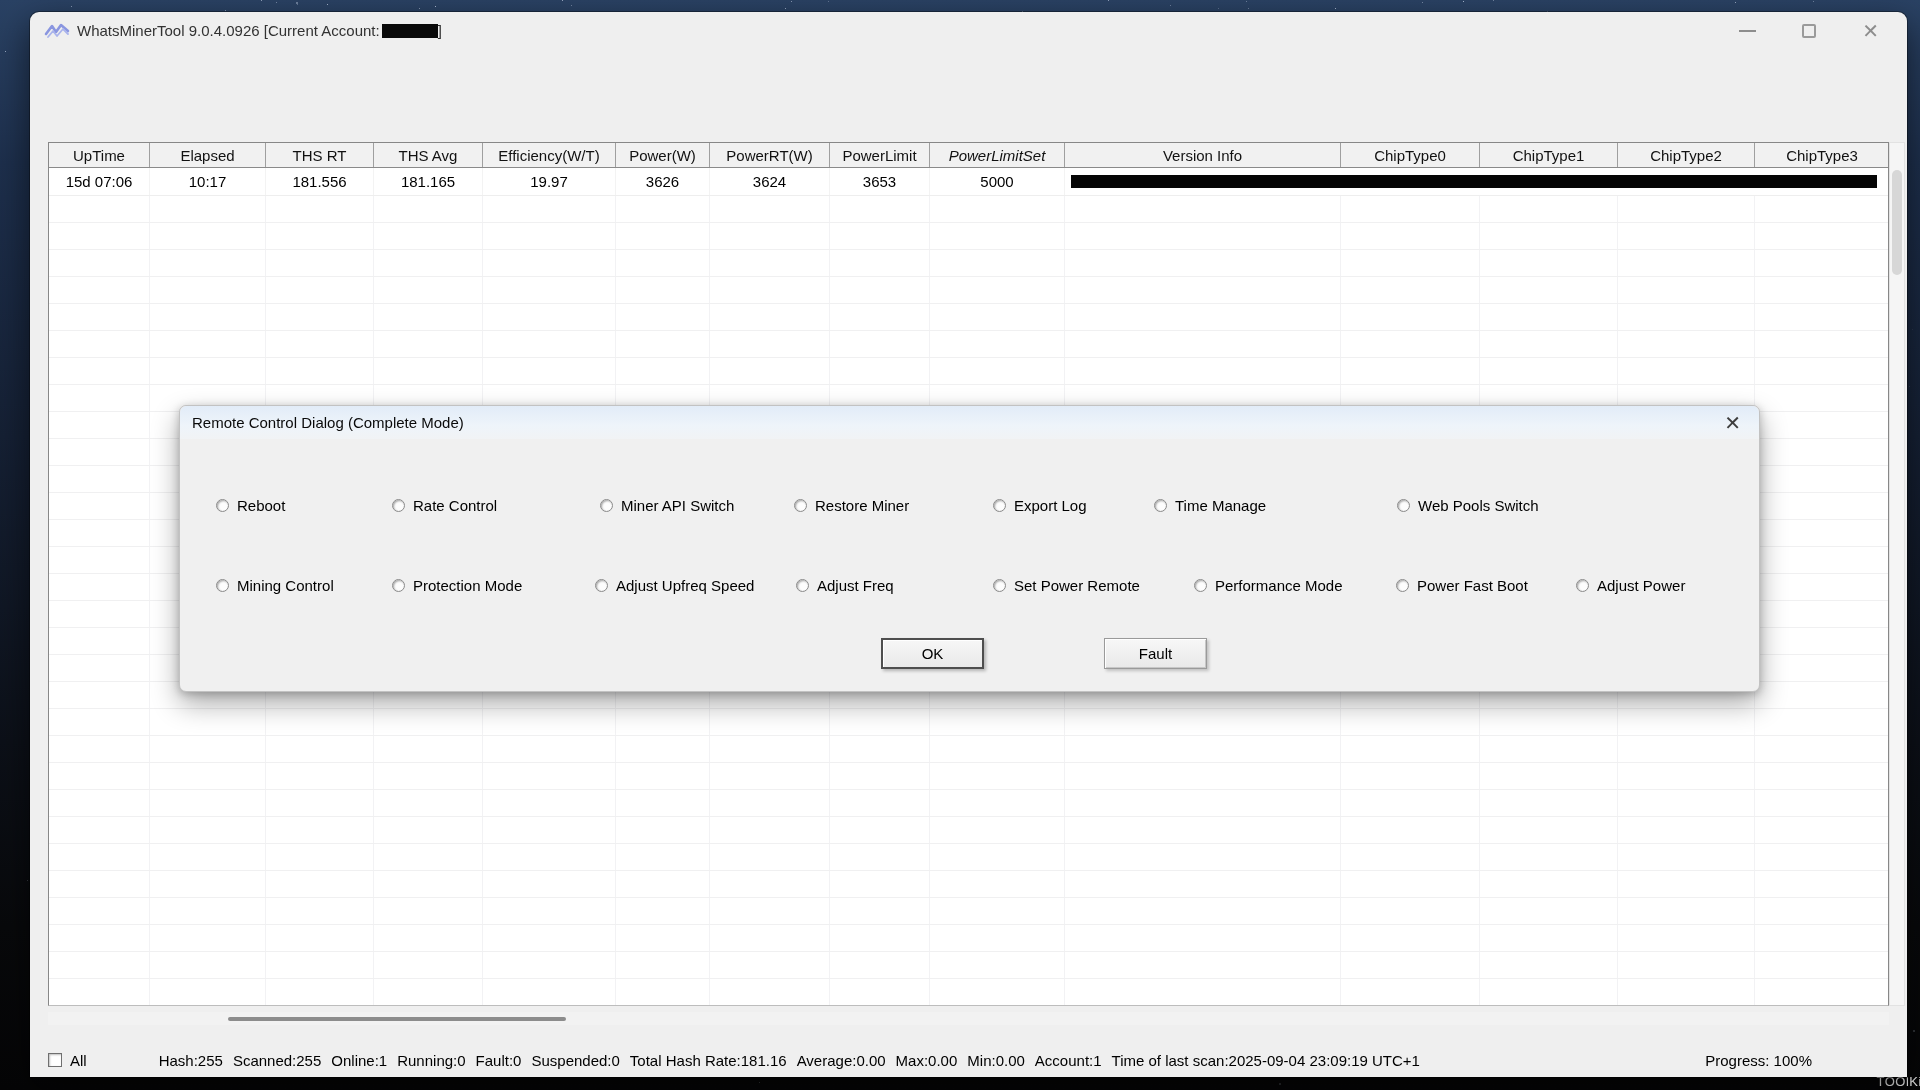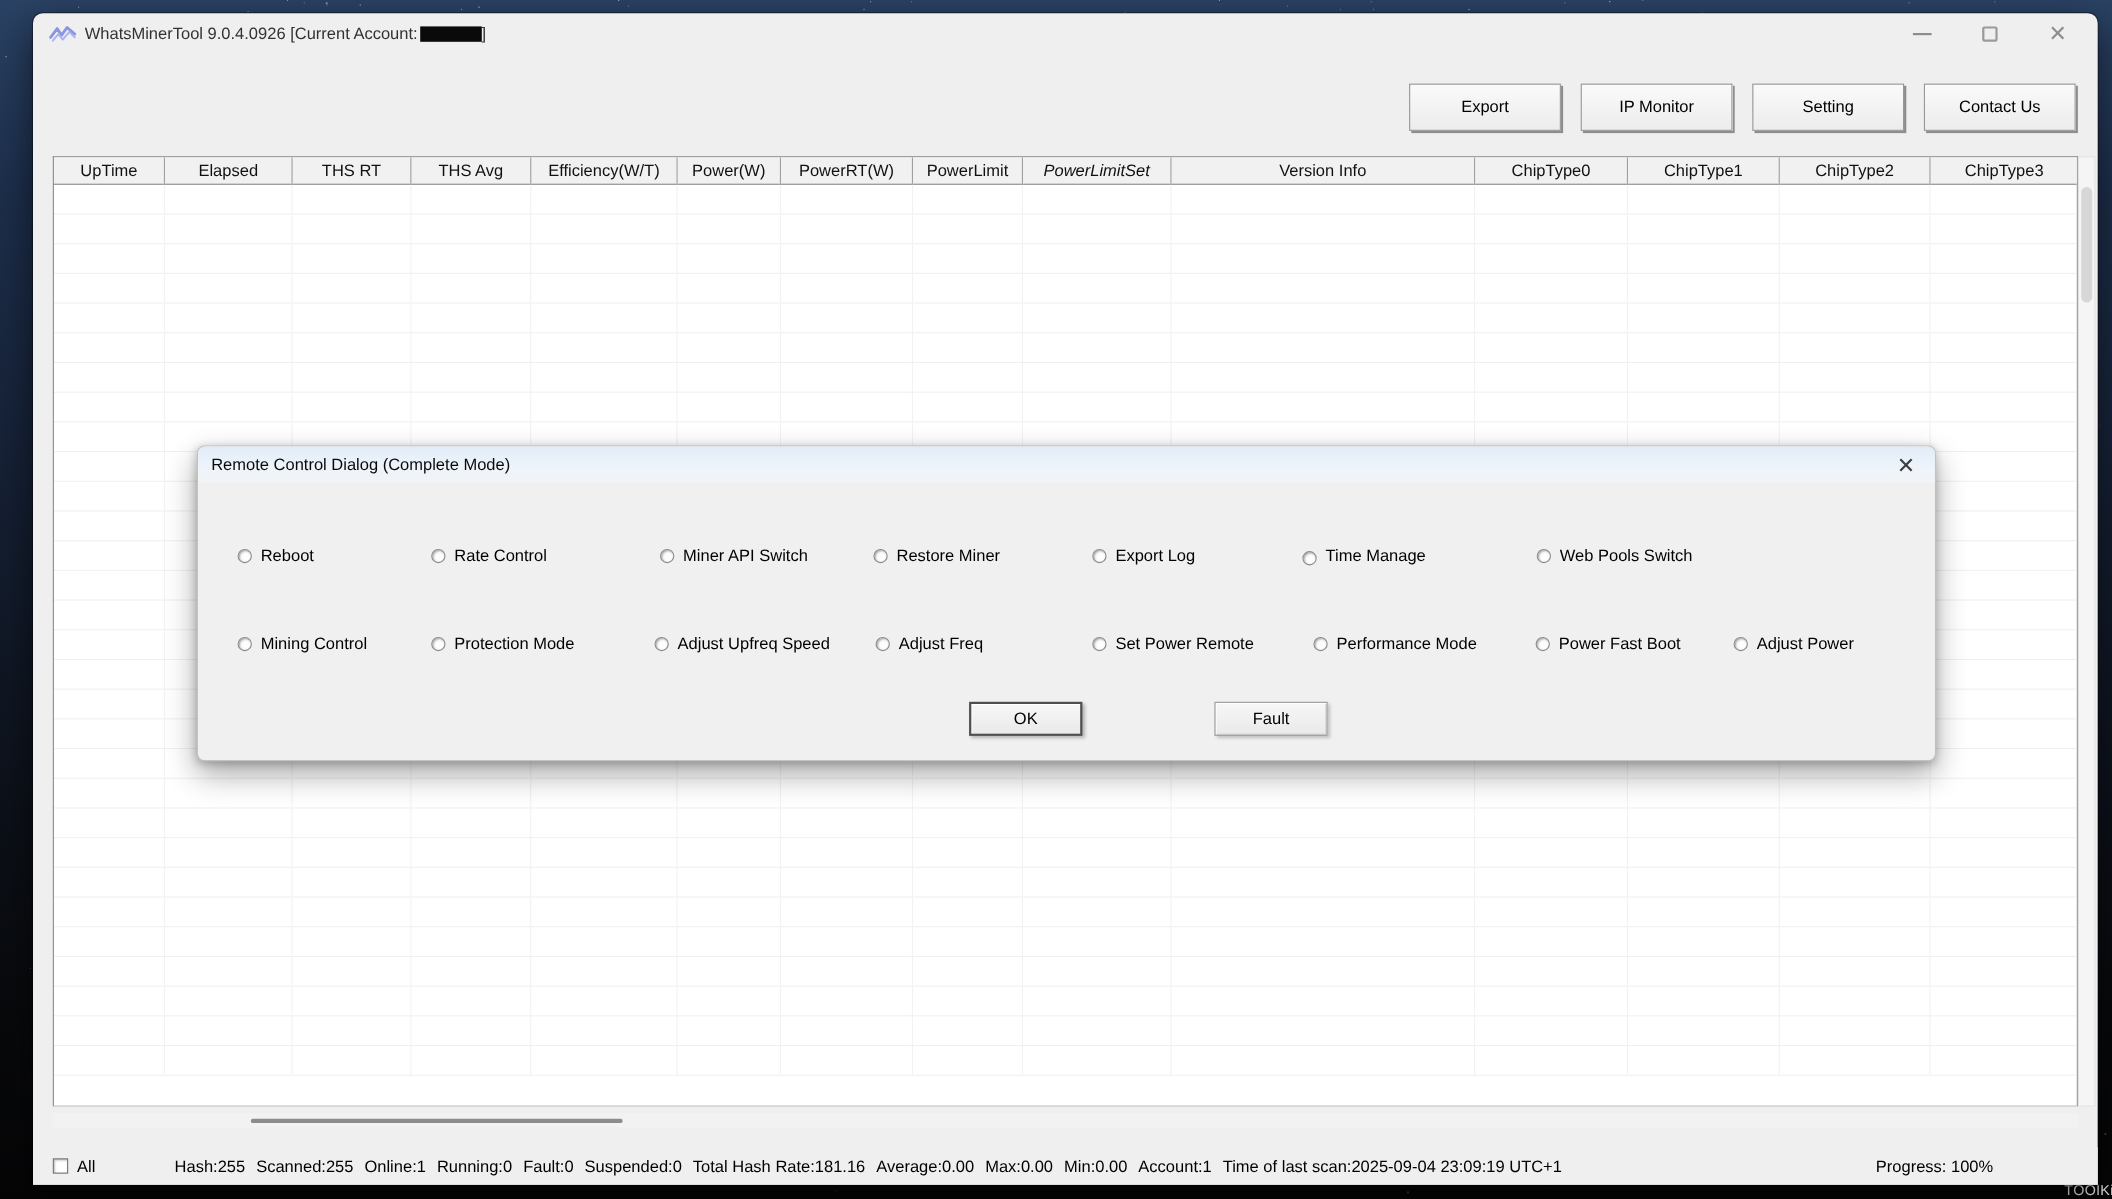--- a/index.html
+++ b/index.html
@@ -428,45 +428,51 @@
       <span>]</span>
     </span>
     <span class="win-controls">
       <span class="win-min"></span>
       <span class="win-max"></span>
       <span class="win-close">✕</span>
     </span>
   </div>
 
   <div class="toolbar">
-    <div class="tb-group tb-right" id="tb-right">
-        <div class="tb-btn">Export</div>
-        <div class="tb-btn">IP Monitor</div>
-        <div class="tb-btn">Setting</div>
-        <div class="tb-btn">Contact Us</div>
-      </div>
   </div>
 
   <div class="table-area">
     <div class="tgrid" id="tgrid">
       <div class="thead" id="thead">
           <div class="th" style="width: 101px;">UpTime</div>
           <div class="th" style="width: 116px;">Elapsed</div>
           <div class="th" style="width: 108px;">THS RT</div>
           <div class="th" style="width: 109px;">THS Avg</div>
           <div class="th" style="width: 133px;">Efficiency(W/T)</div>
           <div class="th" style="width: 94px;">Power(W)</div>
           <div class="th" style="width: 120px;">PowerRT(W)</div>
           <div class="th" style="width: 100px;">PowerLimit</div>
           <div class="th" style="width: 135px; font-style: italic;">PowerLimitSet</div>
           <div class="th" style="width: 276px;">Version Info</div>
           <div class="th" style="width: 139px;">ChipType0</div>
           <div class="th" style="width: 138px;">ChipType1</div>
           <div class="th" style="width: 137px;">ChipType2</div>
           <div class="th" style="width: 135px;">ChipType3</div>
+        </div>
+      <div class="trow" id="trow1">
+          <div class="td" style="width: 101px;">15d 07:06</div>
+          <div class="td" style="width: 116px;">10:17</div>
+          <div class="td" style="width: 108px;">181.556</div>
+          <div class="td" style="width: 109px;">181.165</div>
+          <div class="td" style="width: 133px;">19.97</div>
+          <div class="td" style="width: 94px;">3626</div>
+          <div class="td" style="width: 120px;">3624</div>
+          <div class="td" style="width: 100px;">3653</div>
+          <div class="td" style="width: 135px;">5000</div>
+          <div class="redacted-bar"></div>
         </div>
       <div id="erows">
           <div class="erow">
             <div class="ecell" style="width: 101px;"></div>
             <div class="ecell" style="width: 116px;"></div>
             <div class="ecell" style="width: 108px;"></div>
             <div class="ecell" style="width: 109px;"></div>
             <div class="ecell" style="width: 133px;"></div>
             <div class="ecell" style="width: 94px;"></div>
             <div class="ecell" style="width: 120px;"></div>
@@ -991,21 +997,21 @@
           <span>Miner API Switch</span>
         </label>
         <label class="radio-item" style="left: 614px;">
           <span class="radio"></span>
           <span>Restore Miner</span>
         </label>
         <label class="radio-item" style="left: 813px;">
           <span class="radio"></span>
           <span>Export Log</span>
         </label>
-        <label class="radio-item" style="left: 1004px; align-items: flex-end;">
+        <label class="radio-item" style="left: 974px;">
           <span class="radio"></span>
           <span>Time Manage</span>
         </label>
         <label class="radio-item" style="left: 1217px;">
           <span class="radio"></span>
           <span>Web Pools Switch</span>
         </label>
       </div>
     <div class="dlg-row row2" id="dlg-row2">
         <label class="radio-item" style="left: 36px;">

